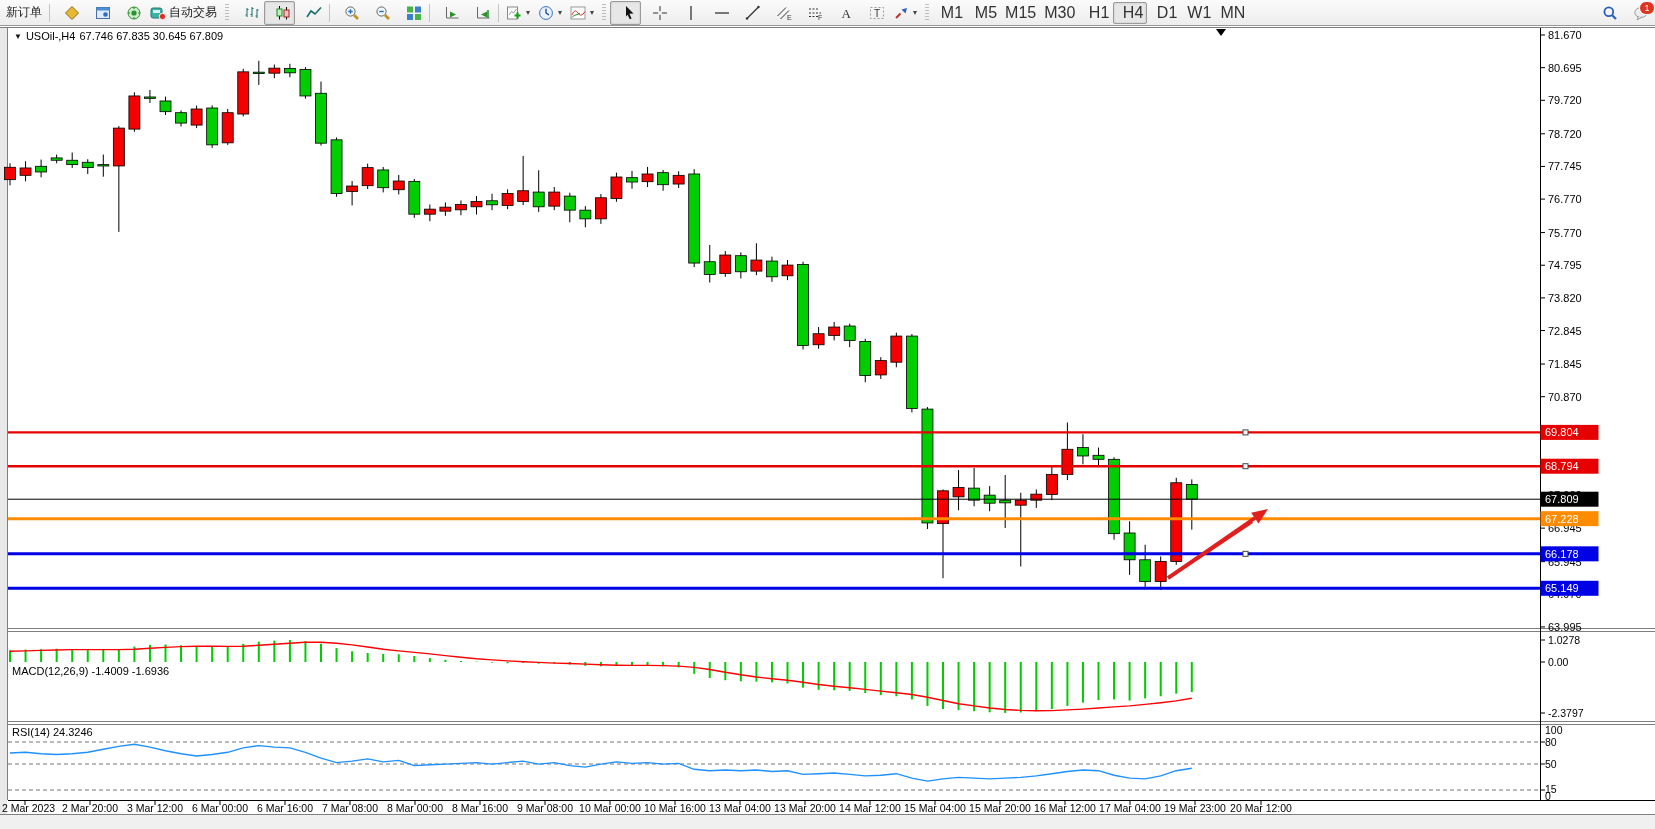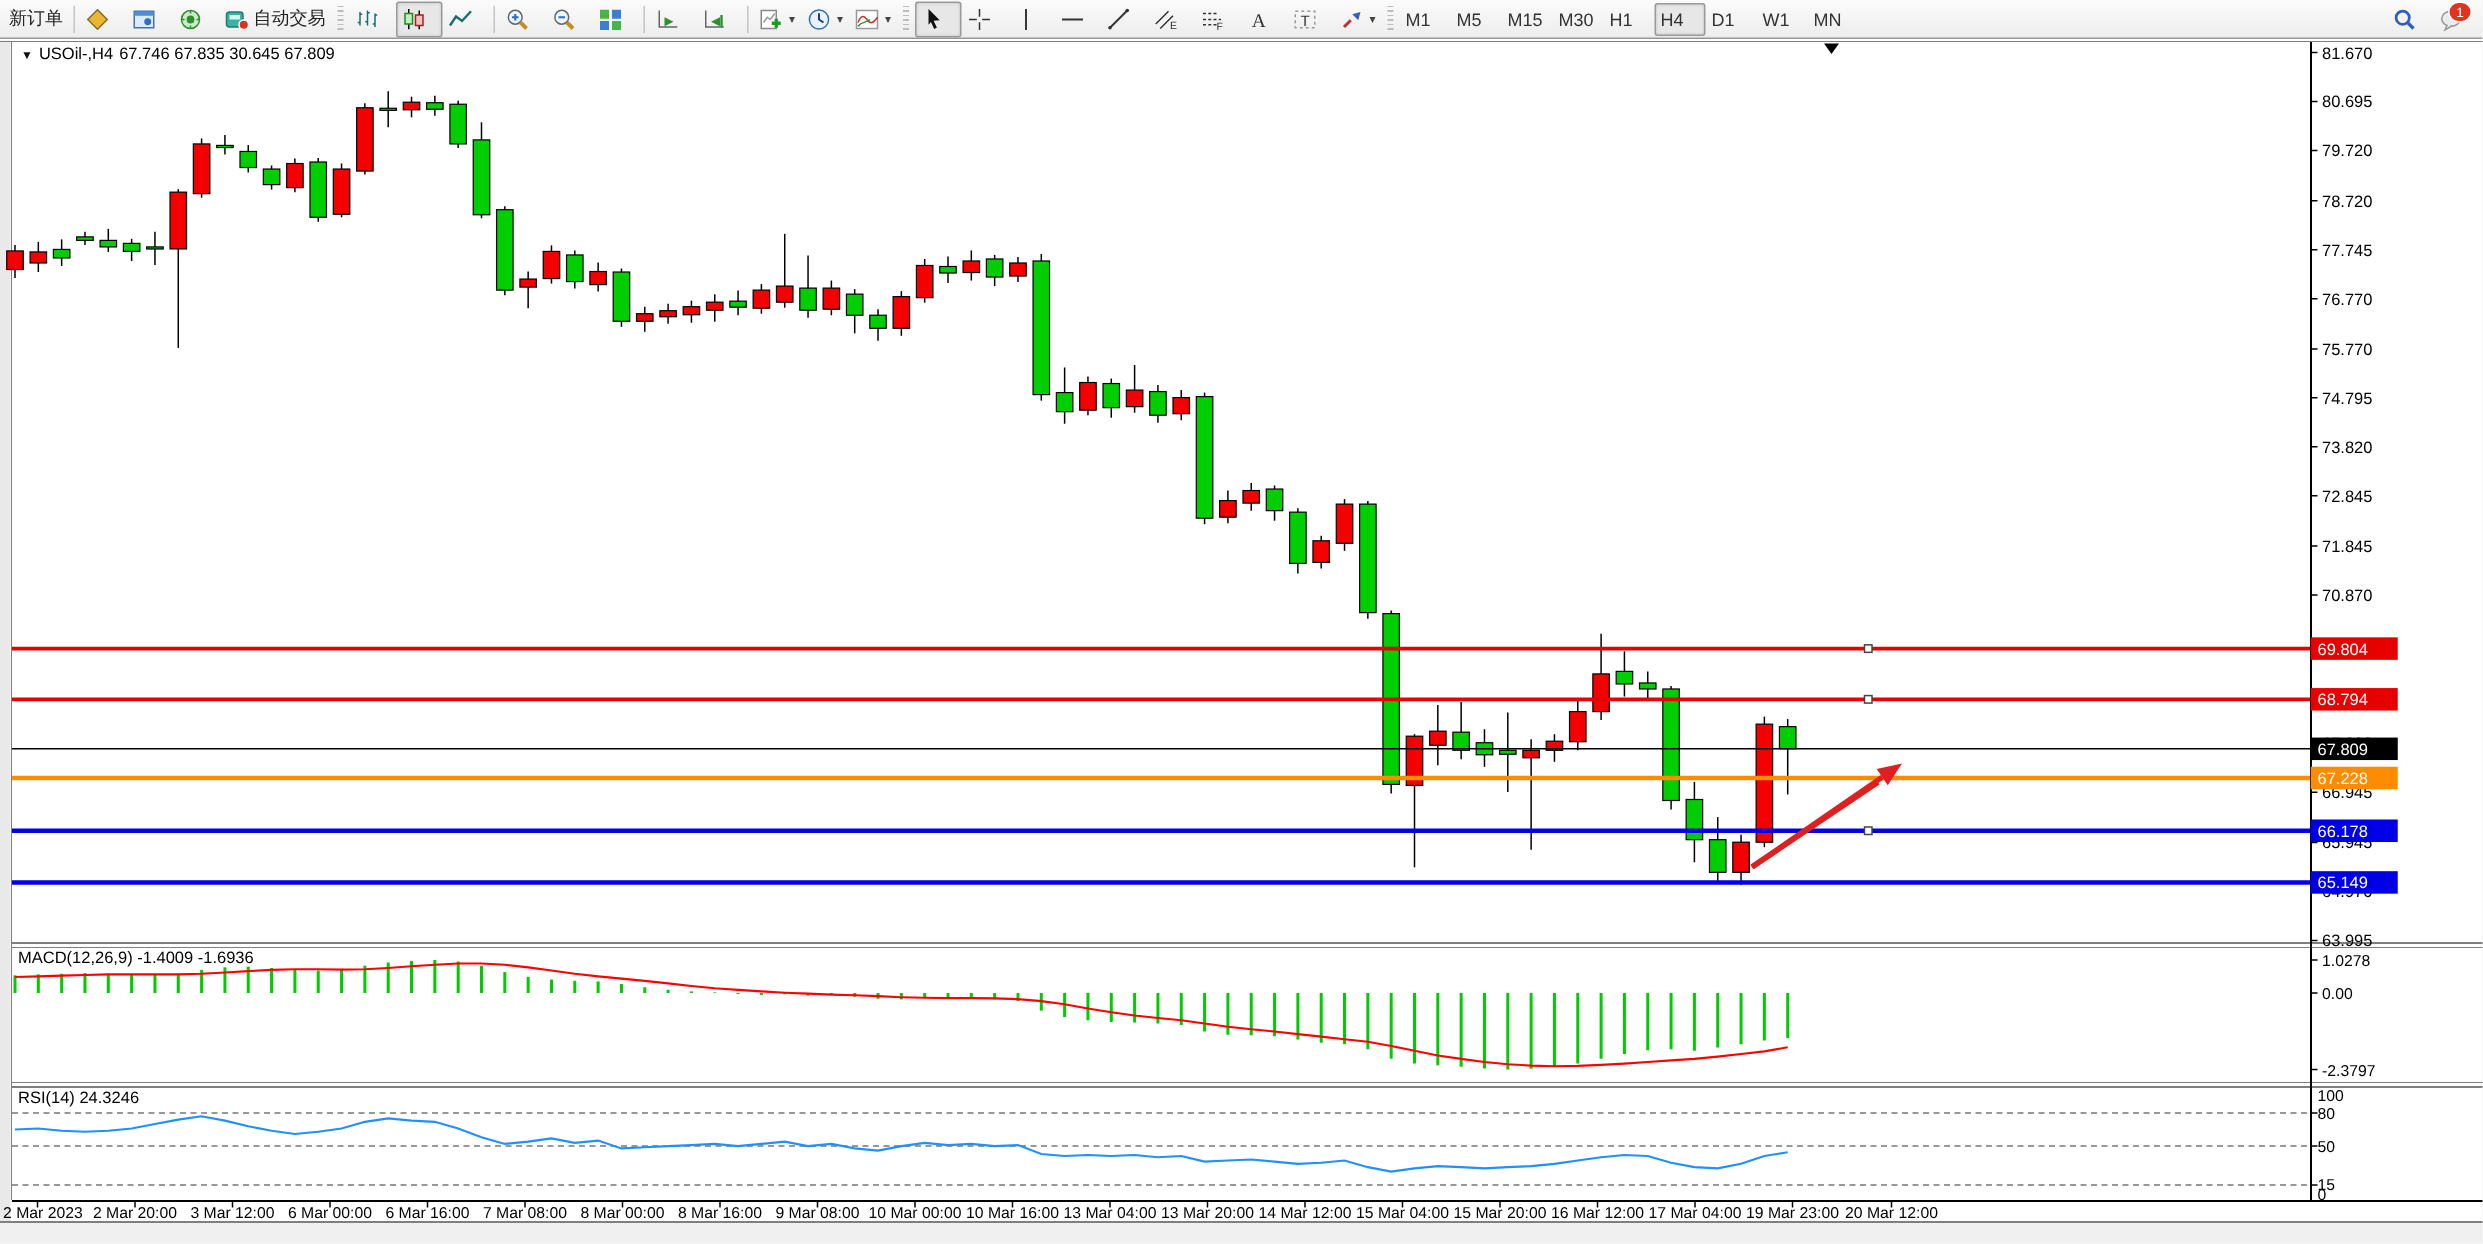--- a/index.html
+++ b/index.html
@@ -2,30 +2,30 @@
 <html><head>
 <meta charset="utf-8">
 <style>
   html,body{margin:0;padding:0;width:1655px;height:829px;overflow:hidden;
     font-family:"Liberation Sans",sans-serif;background:#f0f0f0;position:relative}
   #stage{position:absolute;top:0;left:0;width:1655px;height:829px}
   
   #toolbar{position:absolute;top:0;left:0;width:1655px;height:26px;z-index:10;
     background:linear-gradient(#fbfbfb,#ededed);border-bottom:1px solid #979797;
     display:flex;align-items:center;box-sizing:border-box;padding:0 2px}
-  .tb-btn{height:22px;min-width:23px;display:flex;align-items:center;justify-content:flex-start;
+  .tb-btn{height:22px;min-width:23px;display:flex;align-items:center;justify-content:flex-end;
     gap:3px;padding:0 3px;border:1px solid transparent;border-radius:2px;font-size:12px;color:#222;
     background:transparent;cursor:default;white-space:nowrap}
   .tb-btn.active{background:#e7e7e7;border:1px solid #9a9a9a;box-shadow:inset 0 0 2px #bbb}
   .tb-btn .dd{font-size:8px;color:#444;margin-left:1px}
   .tb-sep{width:1px;height:18px;background:#c4c4c4;margin:0 3px}
   .tb-handle{width:4px;height:18px;margin:0 4px;
     background-image:repeating-linear-gradient(180deg,#bdbdbd 0 1px,transparent 1px 3px);
     background-size:1px 100%;background-repeat:repeat-x}
-  .tb-tf{font-size:12px;color:#333;min-width:26px;height:20px}
+  .tb-tf{font-size:16px;color:#333;min-width:26px;height:20px}
   .tb-spacer{flex:1}
   .badge{position:absolute;top:-4px;right:-6px;background:#e03420;color:#fff;font-size:9px;
     min-width:12px;height:12px;border-radius:7px;display:flex;align-items:center;justify-content:center;
     border:1px solid #fff;padding:0 1px}
   .iconwrap{position:relative;display:flex;align-items:center;justify-content:center}
   
   .ovl{position:absolute;z-index:5;font-size:11px;color:#000;white-space:nowrap}
   #chart-title-row{top:30px;left:14px;display:flex;align-items:center;gap:4px}
   #chart-title-row .tri{font-size:8px;color:#111}
 </style>
@@ -431,21 +431,21 @@
           <line x1="1168" y1="578" x2="1254.830718151" y2="518.08680447581" stroke="#e01f1f" stroke-width="3.6"></line>
         </g>
       </svg>
     </div>
 
   <div class="ovl" id="chart-title-row">
     <span class="tri">▼</span>
     <span>USOil-,H4</span>
     <span>67.746 67.835 30.645 67.809</span>
   </div>
-  <div class="ovl" style="top:633px;left:12px">MACD(12,26,9) -1.4009 -1.6936</div>
+  <div class="ovl" style="top:665px;left:12px">MACD(12,26,9) -1.4009 -1.6936</div>
   <div class="ovl" style="top:726px;left:12px">RSI(14) 24.3246</div>
 
   <div id="toolbar">
       <div class="tb-btn">
         <span>新订单</span>
       </div>
       <span class="tb-sep"></span>
       <div class="tb-btn">
         <span class="iconwrap">
           <svg width="16" height="16" viewBox="0 0 16 16">

